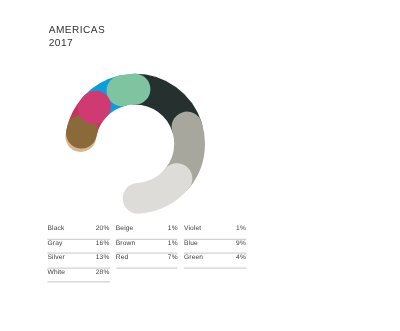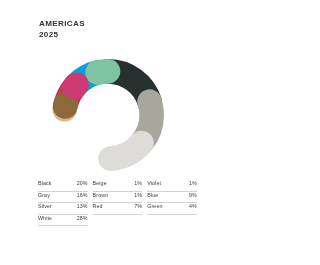--- a/index.html
+++ b/index.html
@@ -30,21 +30,21 @@
     position: absolute;
     left: 39px;
     top: 19px;
     line-height: 10.5px;
   }
   .title-line {
     font-size: 8.1px;
     letter-spacing: 0.35px;
     color: #343434;
     white-space: nowrap;
-    font-weight: 700;
+    font-weight: 400;
   }
 
   
   .donut-wrap {
     position: absolute;
     left: 50px;
     top: 57px;
     width: 116px;
     height: 116px;
   }
@@ -94,21 +94,21 @@
     white-space: nowrap;
   }
 </style>
 </head>
 <body>
 
 <div class="poster">
 
   <div class="title-block">
     <div class="title-line">AMERICAS</div>
-    <div class="title-line">2025</div>
+    <div class="title-line">2017</div>
   </div>
 
   <div class="donut-wrap">
     <svg class="donut-svg" viewBox="0 0 116 116">
       <g id="donut-arcs">
           <circle cx="58" cy="58" r="43.68" fill="none" stroke="#26302f" stroke-width="24.639999999999997" stroke-linecap="round" stroke-dasharray="54.88990684352086 274.4495342176043" stroke-dashoffset="0" transform="rotate(-90 58 58)"></circle>
           <circle cx="58" cy="58" r="43.68" fill="none" stroke="#a8a79e" stroke-width="24.639999999999997" stroke-linecap="round" stroke-dasharray="43.91192547481669 274.4495342176043" stroke-dashoffset="-54.88990684352086" transform="rotate(-90 58 58)"></circle>
           <circle cx="58" cy="58" r="43.68" fill="none" stroke="#dedcd8" stroke-width="24.639999999999997" stroke-linecap="round" stroke-dasharray="35.678439448288565 274.4495342176043" stroke-dashoffset="-98.80183231833755" transform="rotate(-90 58 58)"></circle>
           <circle cx="58" cy="58" r="43.68" fill="none" stroke="#0d9ddb" stroke-width="24.639999999999997" stroke-linecap="round" stroke-dasharray="24.700458079584386 274.4495342176043" stroke-dashoffset="-238.77109476931574" transform="rotate(-90 58 58)"></circle>
           <circle cx="58" cy="58" r="43.68" fill="none" stroke="#c8325f" stroke-width="24.639999999999997" stroke-linecap="round" stroke-dasharray="19.211467395232305 274.4495342176043" stroke-dashoffset="-216.8151320319074" transform="rotate(-90 58 58)"></circle>

